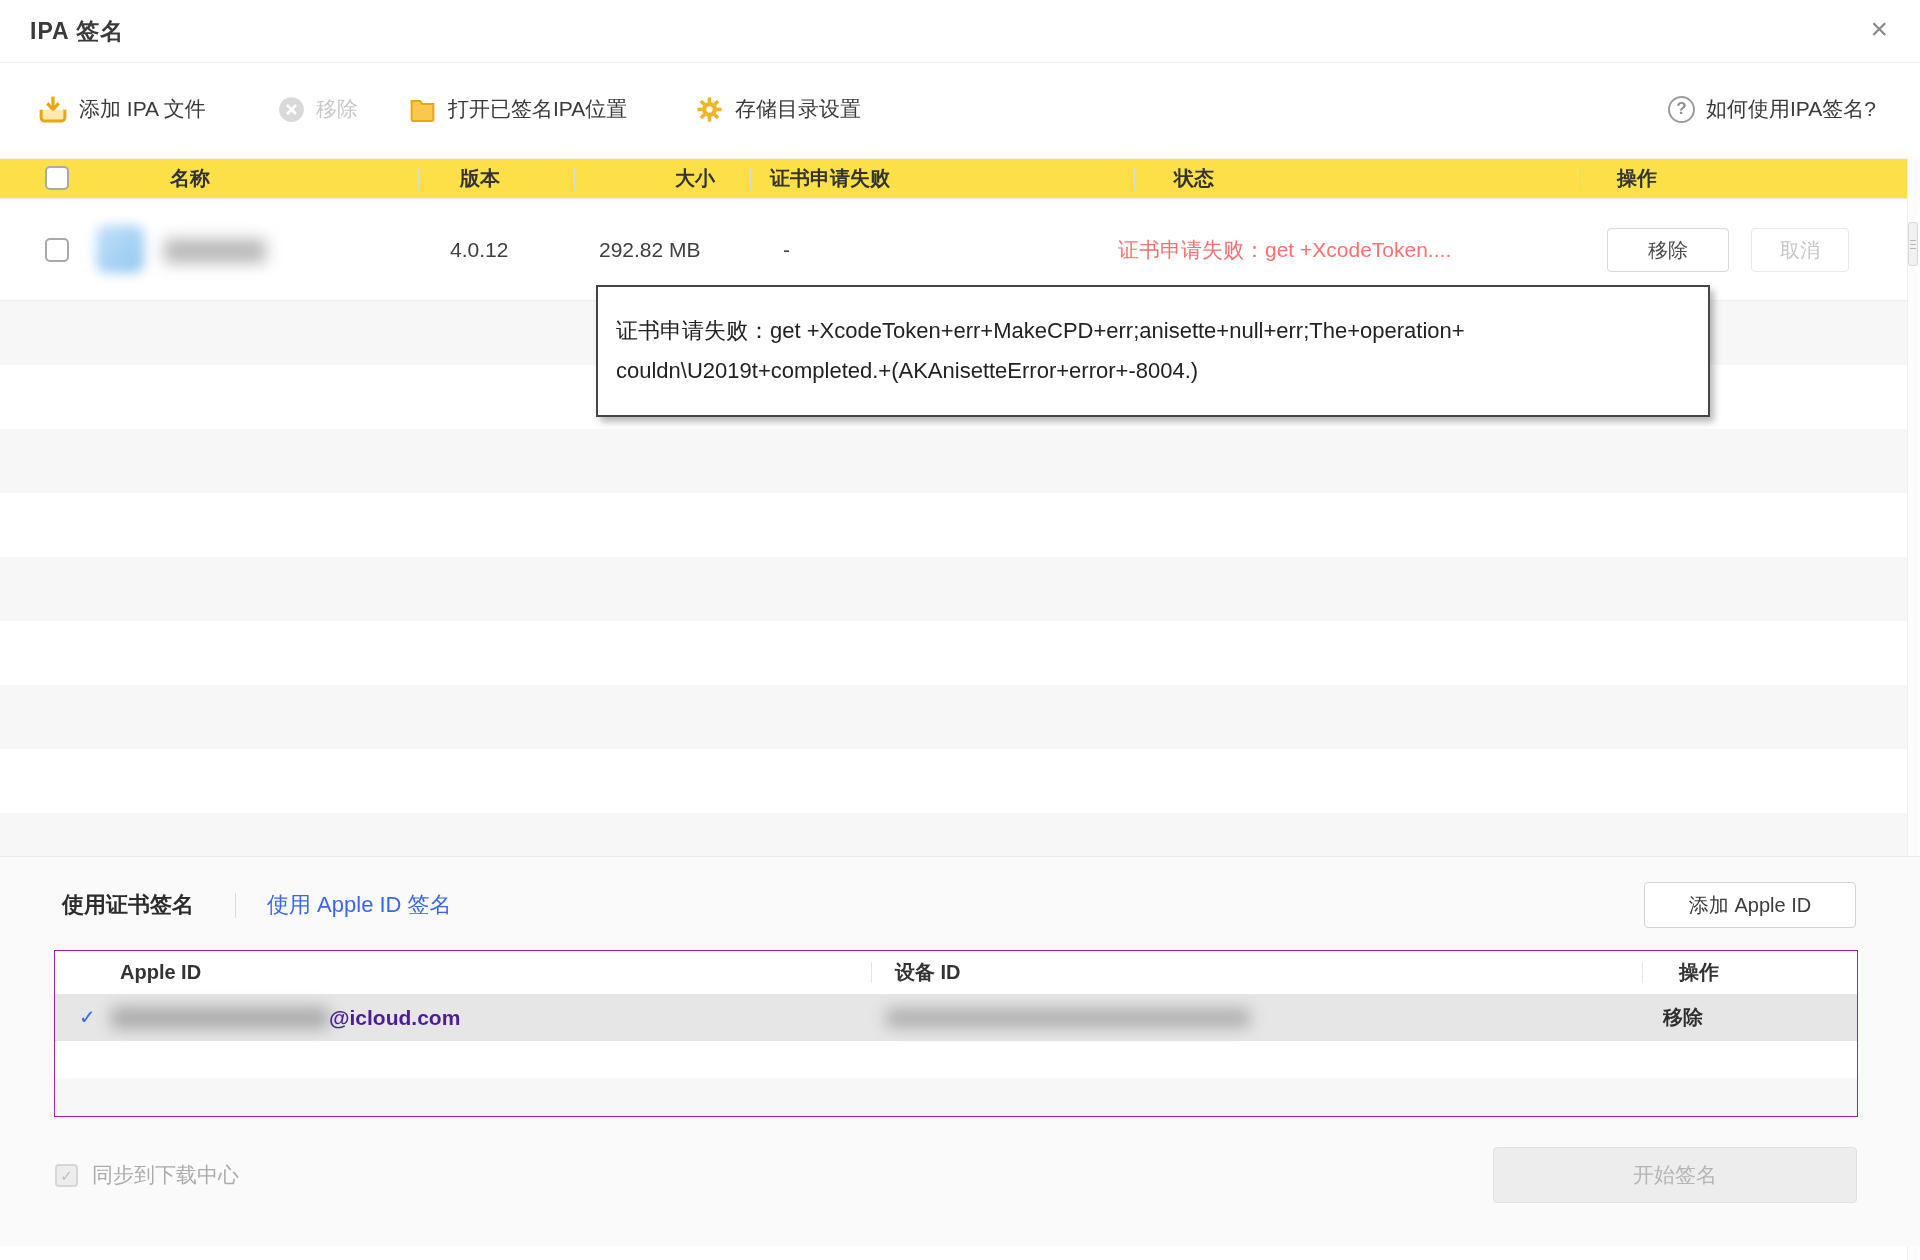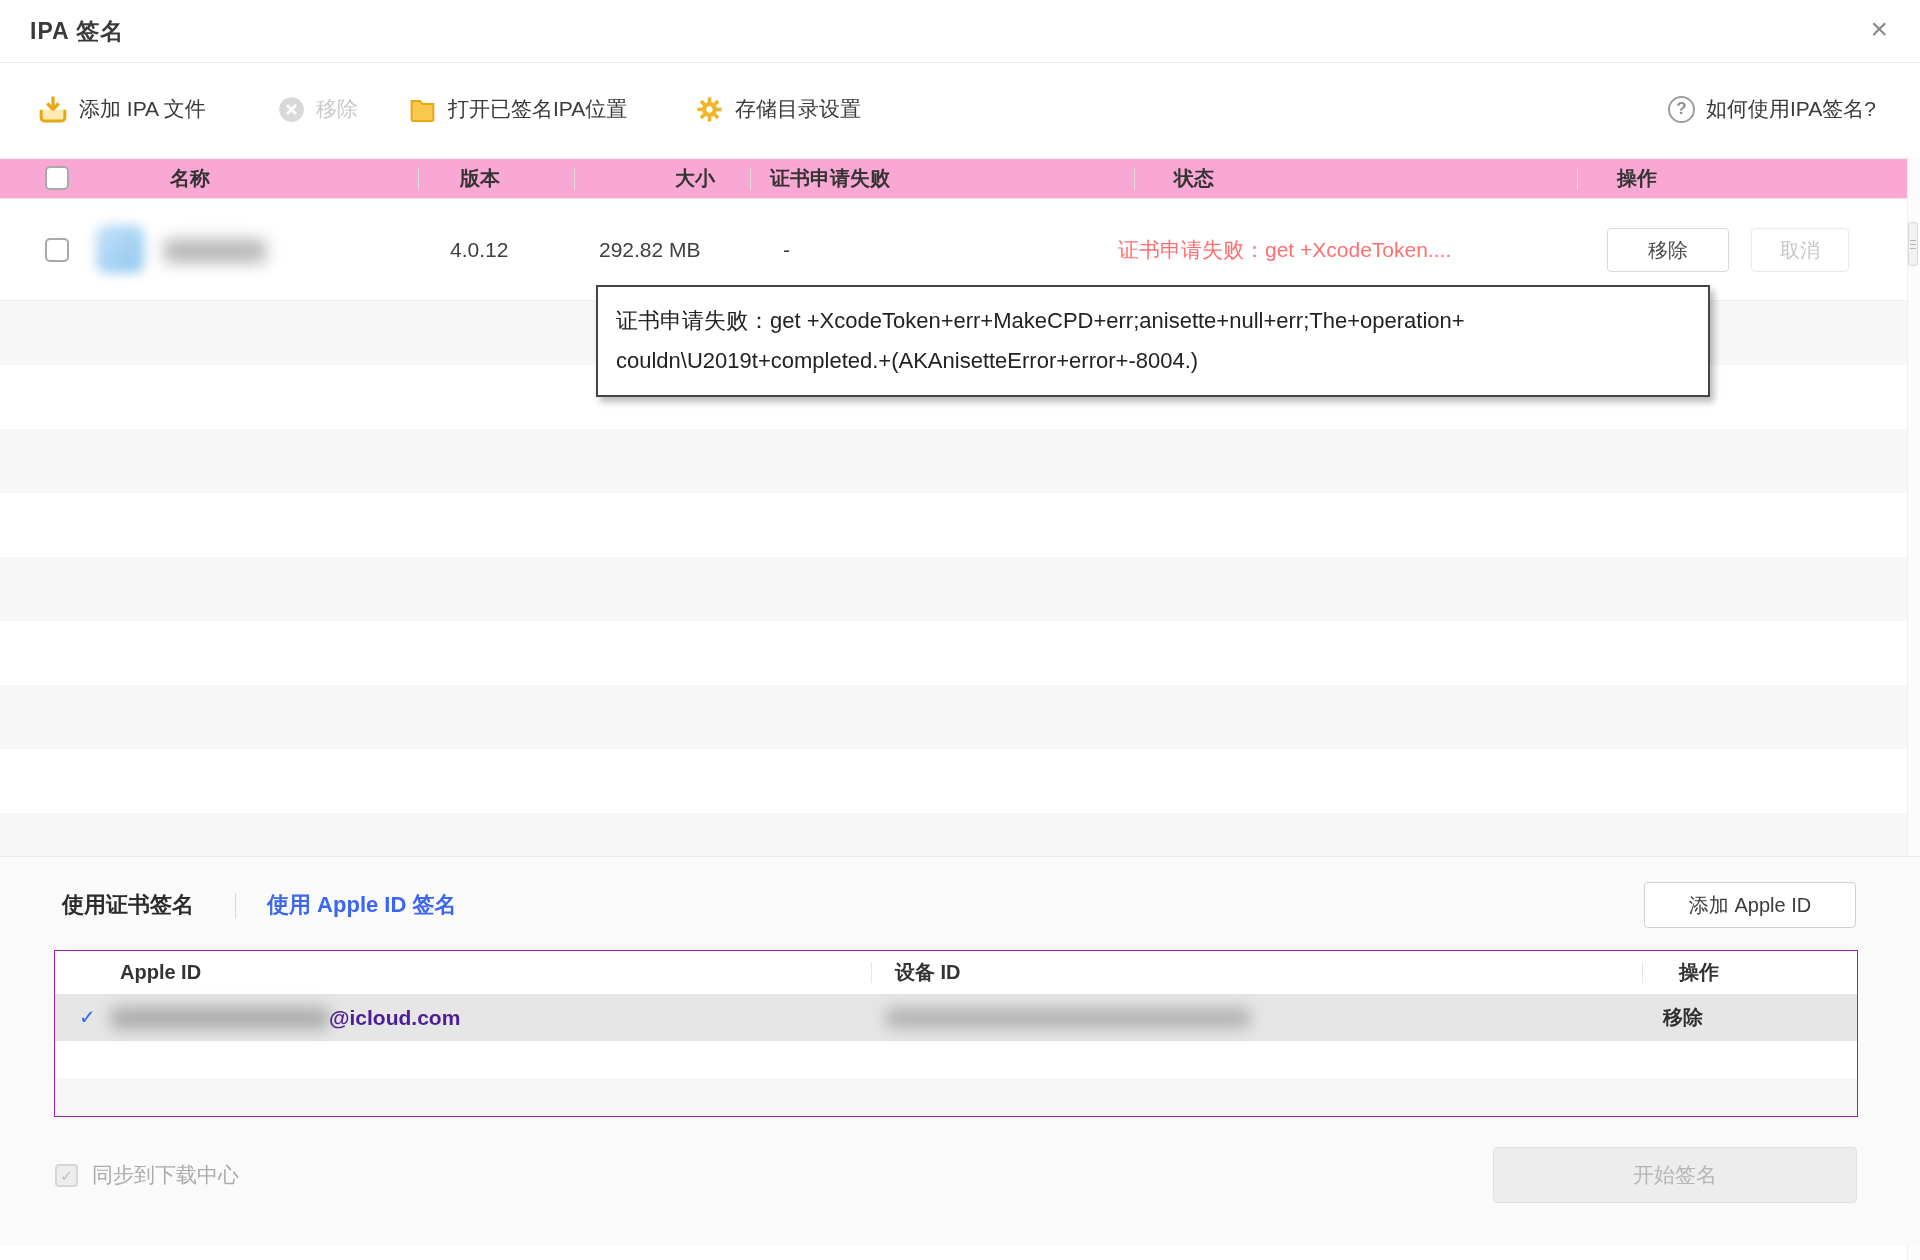--- a/index.html
+++ b/index.html
@@ -16,54 +16,54 @@
   .close-btn { right:26px; top:0; height:60px; line-height:58px; font-size:30px; color:#8a8a8a; cursor:pointer; padding:0 6px; }
 
   
   .tool-item { top:63px; height:92px; display:flex; align-items:center; gap:11px; font-size:21px; color:#3a3a3a; cursor:pointer; }
   .tool-item.disabled { color:#c8c8c8; cursor:default; }
   .icon-svg { display:block; }
   .help-circle { width:27px; height:27px; border:2px solid #9d9d9d; border-radius:50%;
     display:flex; align-items:center; justify-content:center; font-size:17px; color:#8f8f8f; font-weight:700; }
 
   
-  .thead { left:0; top:158px; width:1908px; height:41px; background:#f9a8d4; border-top:1px solid #f3f3f3; border-bottom:1px solid #ebebeb;text-decoration:underline; }
+  .thead { left:0; top:158px; width:1908px; height:41px; background:#fde047; border-top:1px solid #f3f3f3; border-bottom:1px solid #ebebeb;text-decoration:underline; }
   .th { position:absolute; top:0; height:39px; line-height:39px; font-size:20px; font-weight:700; color:#333; }
   .col-div { position:absolute; top:9px; width:1px; height:22px; background:#dcdcdc; }
   .checkbox { width:24px; height:24px; border:2px solid #a9a9a9; border-radius:5px; background:#fff; cursor:pointer; }
 
   .trow { left:0; top:199px; width:1908px; height:102px; background:#fff; border-bottom:1px solid #efefef;text-align:right; }
   .cell-text { position:absolute; font-size:21px; color:#3f3f3f; line-height:102px; height:102px; }
   .app-icon { left:96px; top:26px; width:48px; height:48px; border-radius:10px;
     background:linear-gradient(135deg,#c3e1f8 0%,#8fc7ef 100%); filter:blur(6px); }
   .name-blur { left:164px; top:40px; width:102px; height:24px; border-radius:4px; background:#a6a6a6; filter:blur(8px); opacity:.8; }
   .status-red { color:#ff6f6f; }
   .row-btn { position:absolute; top:29px; height:44px; border:1px solid #d9d9d9; border-radius:4px; background:#fff;
     font-size:20px; color:#4a4a4a; display:flex; align-items:center; justify-content:center; cursor:pointer; }
   .row-btn.disabled { border-color:#e9e9e9; color:#c6c6c6; cursor:default; }
 
   .stripes { left:0; top:301px; width:1908px; height:569px;
     background:repeating-linear-gradient(180deg,#f7f7f7 0 64px,#ffffff 64px 128px); }
 
   
   .tooltip { left:596px; top:285px; width:1114px; background:#fff; border:2px solid #454545;
-    box-shadow:4px 5px 7px rgba(0,0,0,.28); padding:14px 18px; z-index:20; }
+    box-shadow:4px 5px 7px rgba(0,0,0,.28); padding:24px 18px; z-index:20; }
   .tooltip div { font-size:22px; line-height:40px; color:#222; white-space:nowrap; }
 
   
   .scroll-track { left:1907px; top:156px; width:12px; height:1104px; background:#fcfcfc; border-left:1px solid #efefef; }
   .scroll-thumb { left:1908px; top:222px; width:10px; height:44px; background:#f1f1f1; border:1px solid #d8d8d8; border-radius:3px;
     display:flex; flex-direction:column; align-items:center; justify-content:center; gap:3px; }
   .scroll-thumb i { display:block; width:6px; height:1px; background:#b5b5b5; }
 
   
   .panel { left:0; top:856px; width:1920px; height:390px; background:#fafafa; border-top:1px solid #ececec; }
   .tab { position:absolute; top:25px; height:45px; line-height:45px; font-size:22px; cursor:pointer; }
   .tab.cert { left:62px; color:#2c2c2c; font-weight:700; }
-  .tab.apple { left:267px; color:#3a66f0; font-weight:700; }
+  .tab.apple { left:267px; color:#3a66f0; font-weight:400; }
   .tab-div { position:absolute; left:235px; top:36px; width:1px; height:25px; background:#d9d9d9; }
   .add-apple-btn { position:absolute; left:1644px; top:25px; width:212px; height:46px; background:#fff; border:1px solid #d2d2d2;
     border-radius:4px; font-size:20px; color:#3c3c3c; display:flex; align-items:center; justify-content:center; cursor:pointer; }
 
   .apple-table { position:absolute; left:54px; top:93px; width:1804px; height:167px; background:#fff; border:1px solid #a21caf; }
   .at-th { position:absolute; top:0; height:43px; line-height:43px; font-size:20px; font-weight:700; color:#333; }
   .at-div { position:absolute; top:11px; width:1px; height:21px; background:#e6e6e6; }
   .at-row { position:absolute; left:0; top:43px; width:1802px; height:47px; background:#e6e6e6; cursor:pointer; }
   .at-check { position:absolute; left:24px; top:0; height:47px; line-height:47px; font-size:20px; font-weight:700; color:#2a6df4; }
   .email-blur { position:absolute; left:56px; top:13px; width:218px; height:22px; border-radius:4px; background:#9d9d9d; filter:blur(8px); opacity:.8; }

